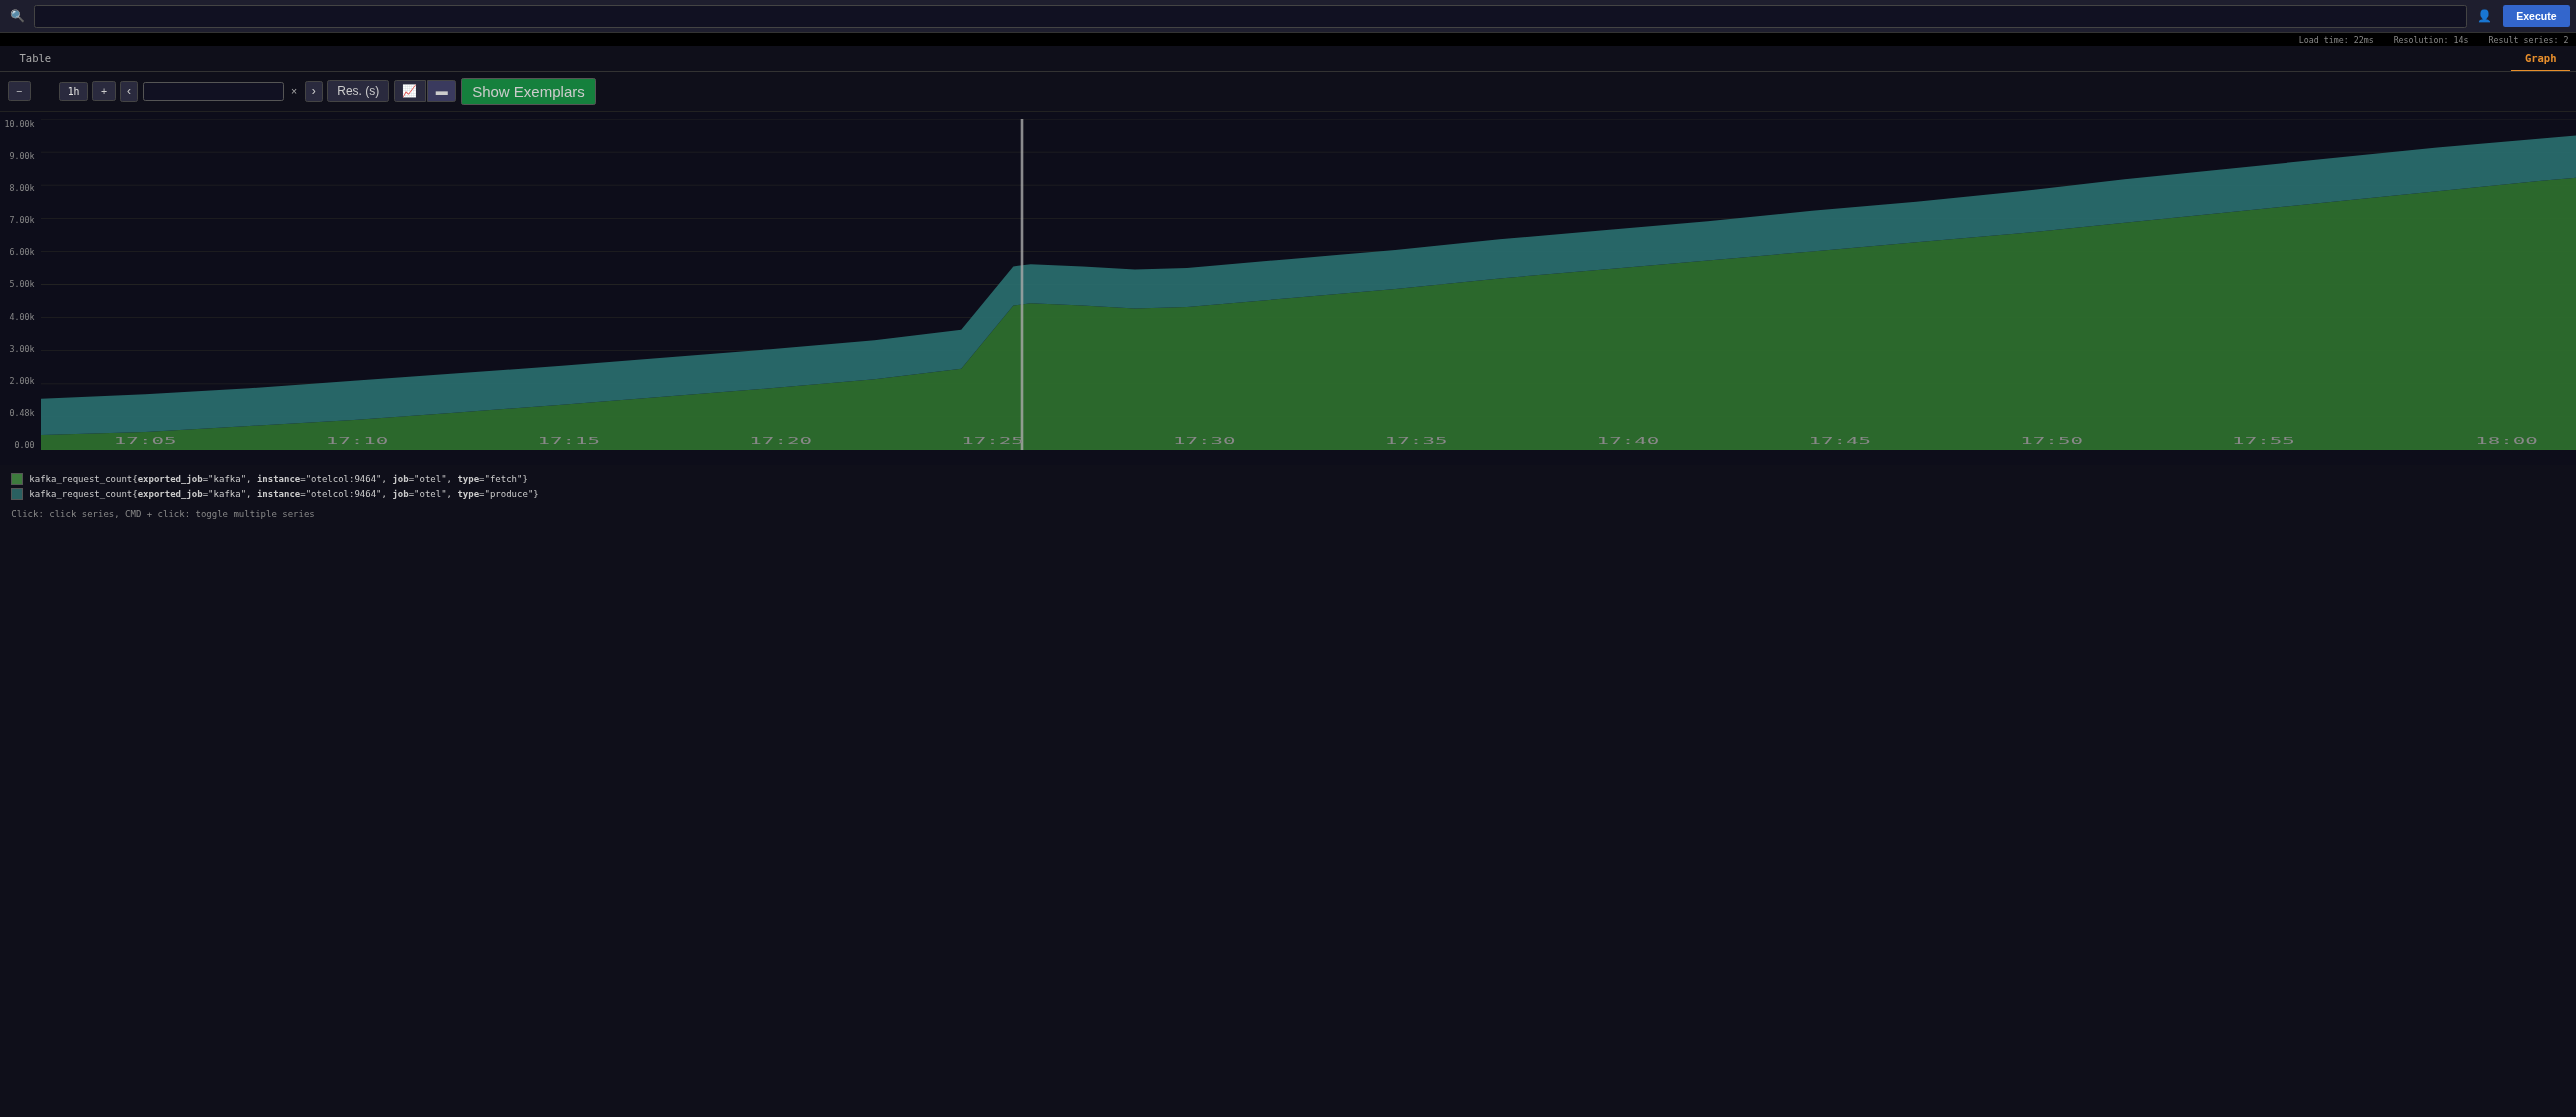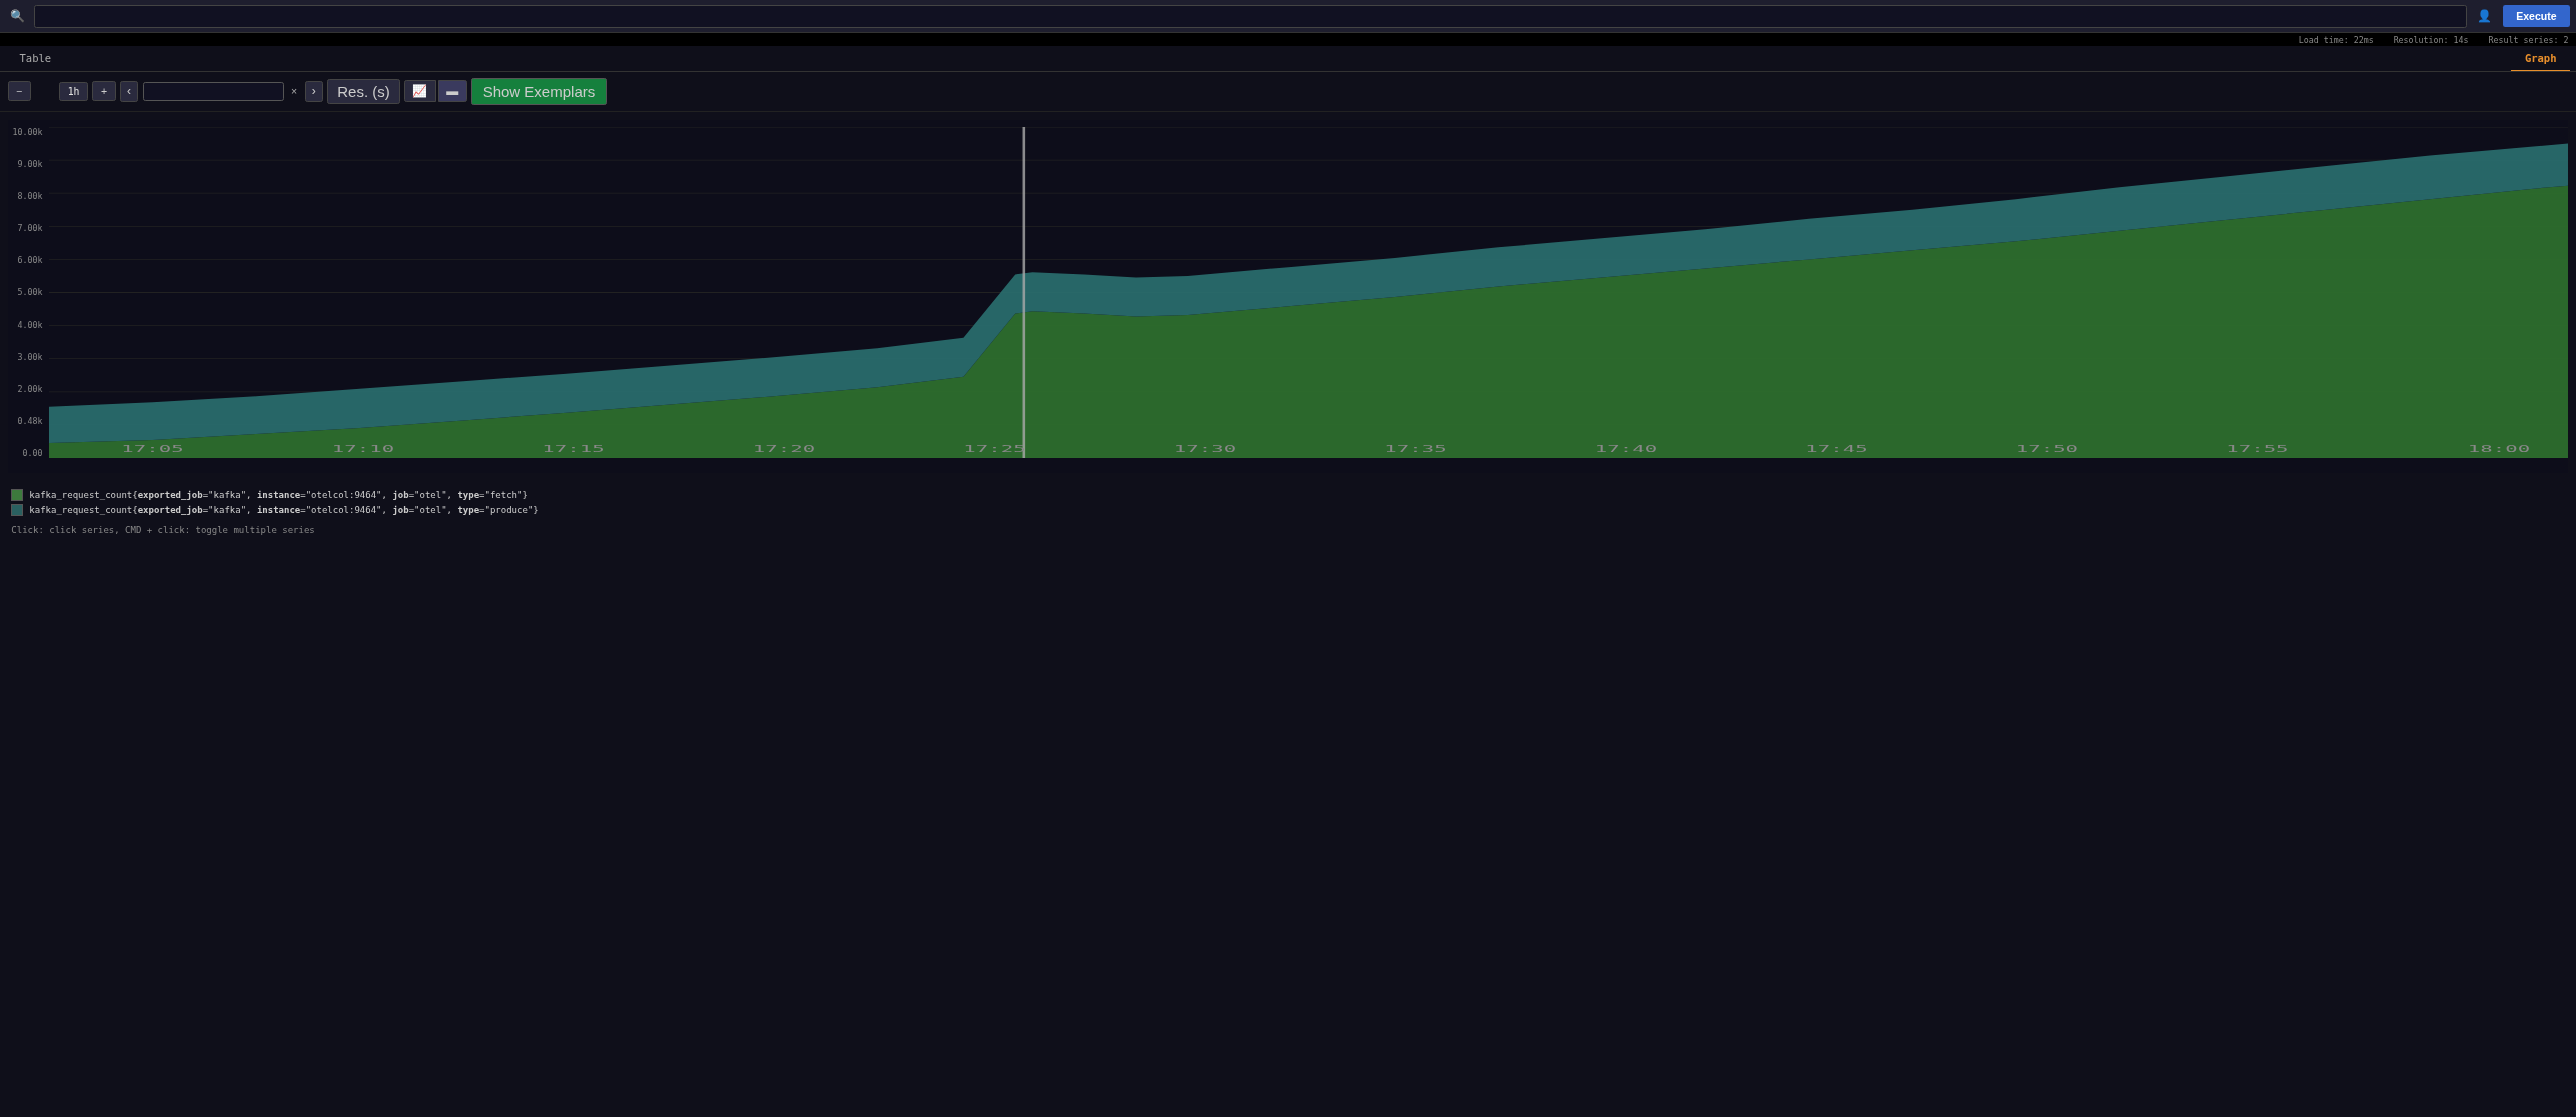--- a/index.html
+++ b/index.html
@@ -142,21 +142,21 @@
       cursor: pointer;
       font-size: 12px;
       padding: 2.3px 6px;
     }
     .res-btn {
       background: #2a2a3e;
       border: 0.8px solid #444;
       border-radius: 2.3px;
       color: #ccc;
       cursor: pointer;
-      font-size: 15px;
+      font-size: 12px;
       padding: 3px 9px;
     }
     .chart-type-group {
       display: flex;
       gap: 1.5px;
     }
     .chart-type-btn {
       background: #2a2a3e;
       border: 0.8px solid #444;
       color: #aaa;
@@ -175,21 +175,21 @@
       cursor: pointer;
       font-size: 15px;
       padding: 3.8px 10.5px;
     }
 
     
     .chart-container {
       position: relative;
       background: #0d0d1a;
       padding: 7.5px 0 15px 41px;
-      margin: 8px;
+      margin: 0;
     }
     .chart-svg {
       display: block;
       width: 100%;
     }
     .y-axis-labels {
       position: absolute;
       left: 0;
       top: 7.5px;
       width: 39px;

